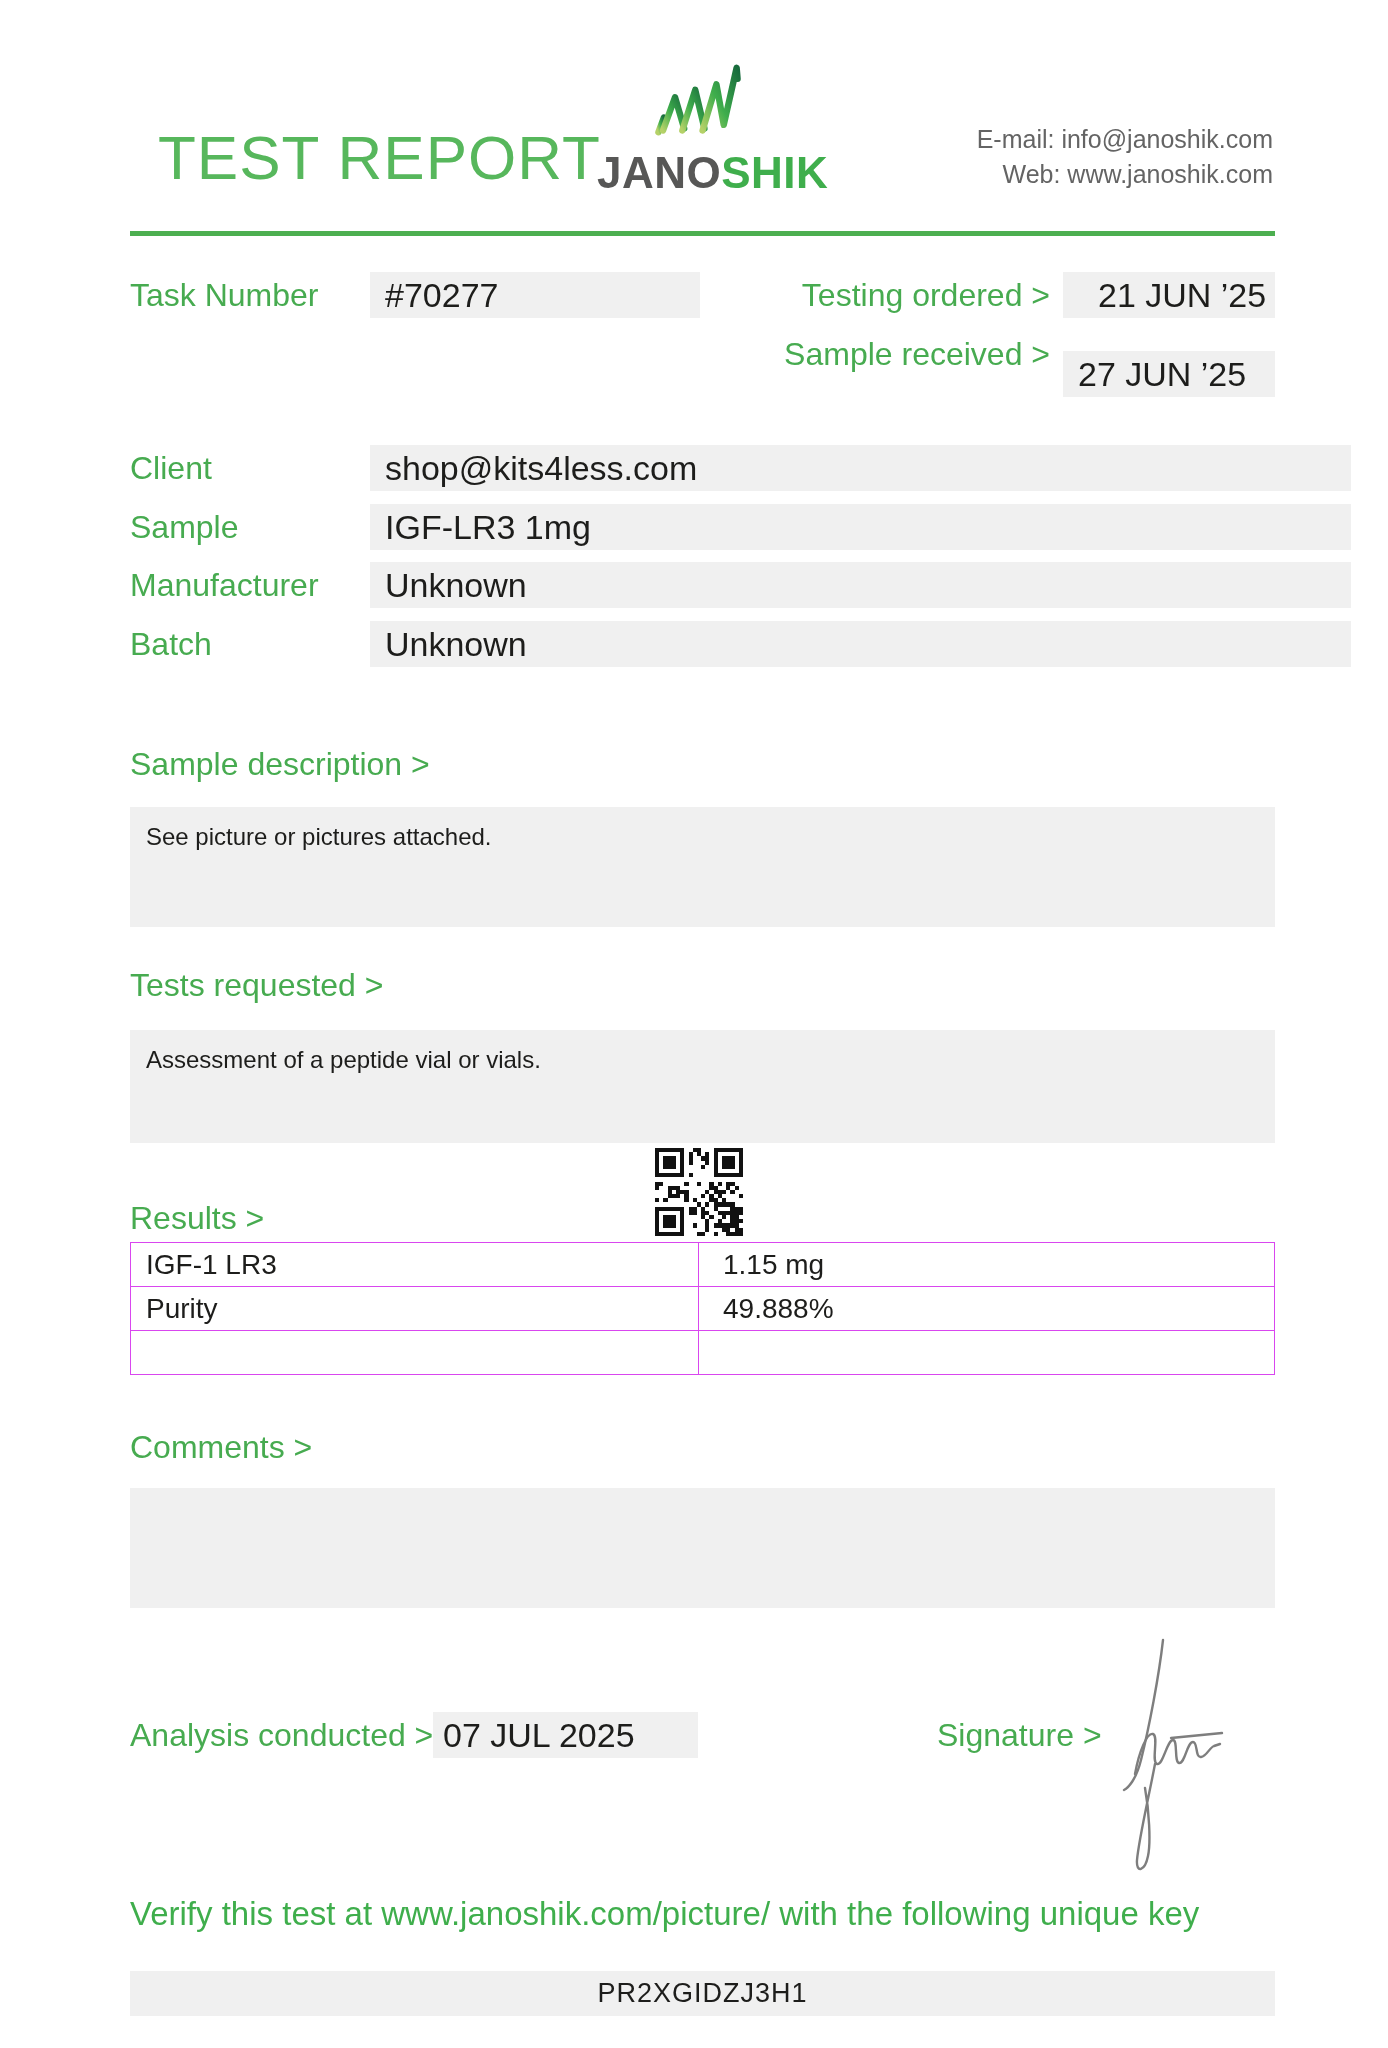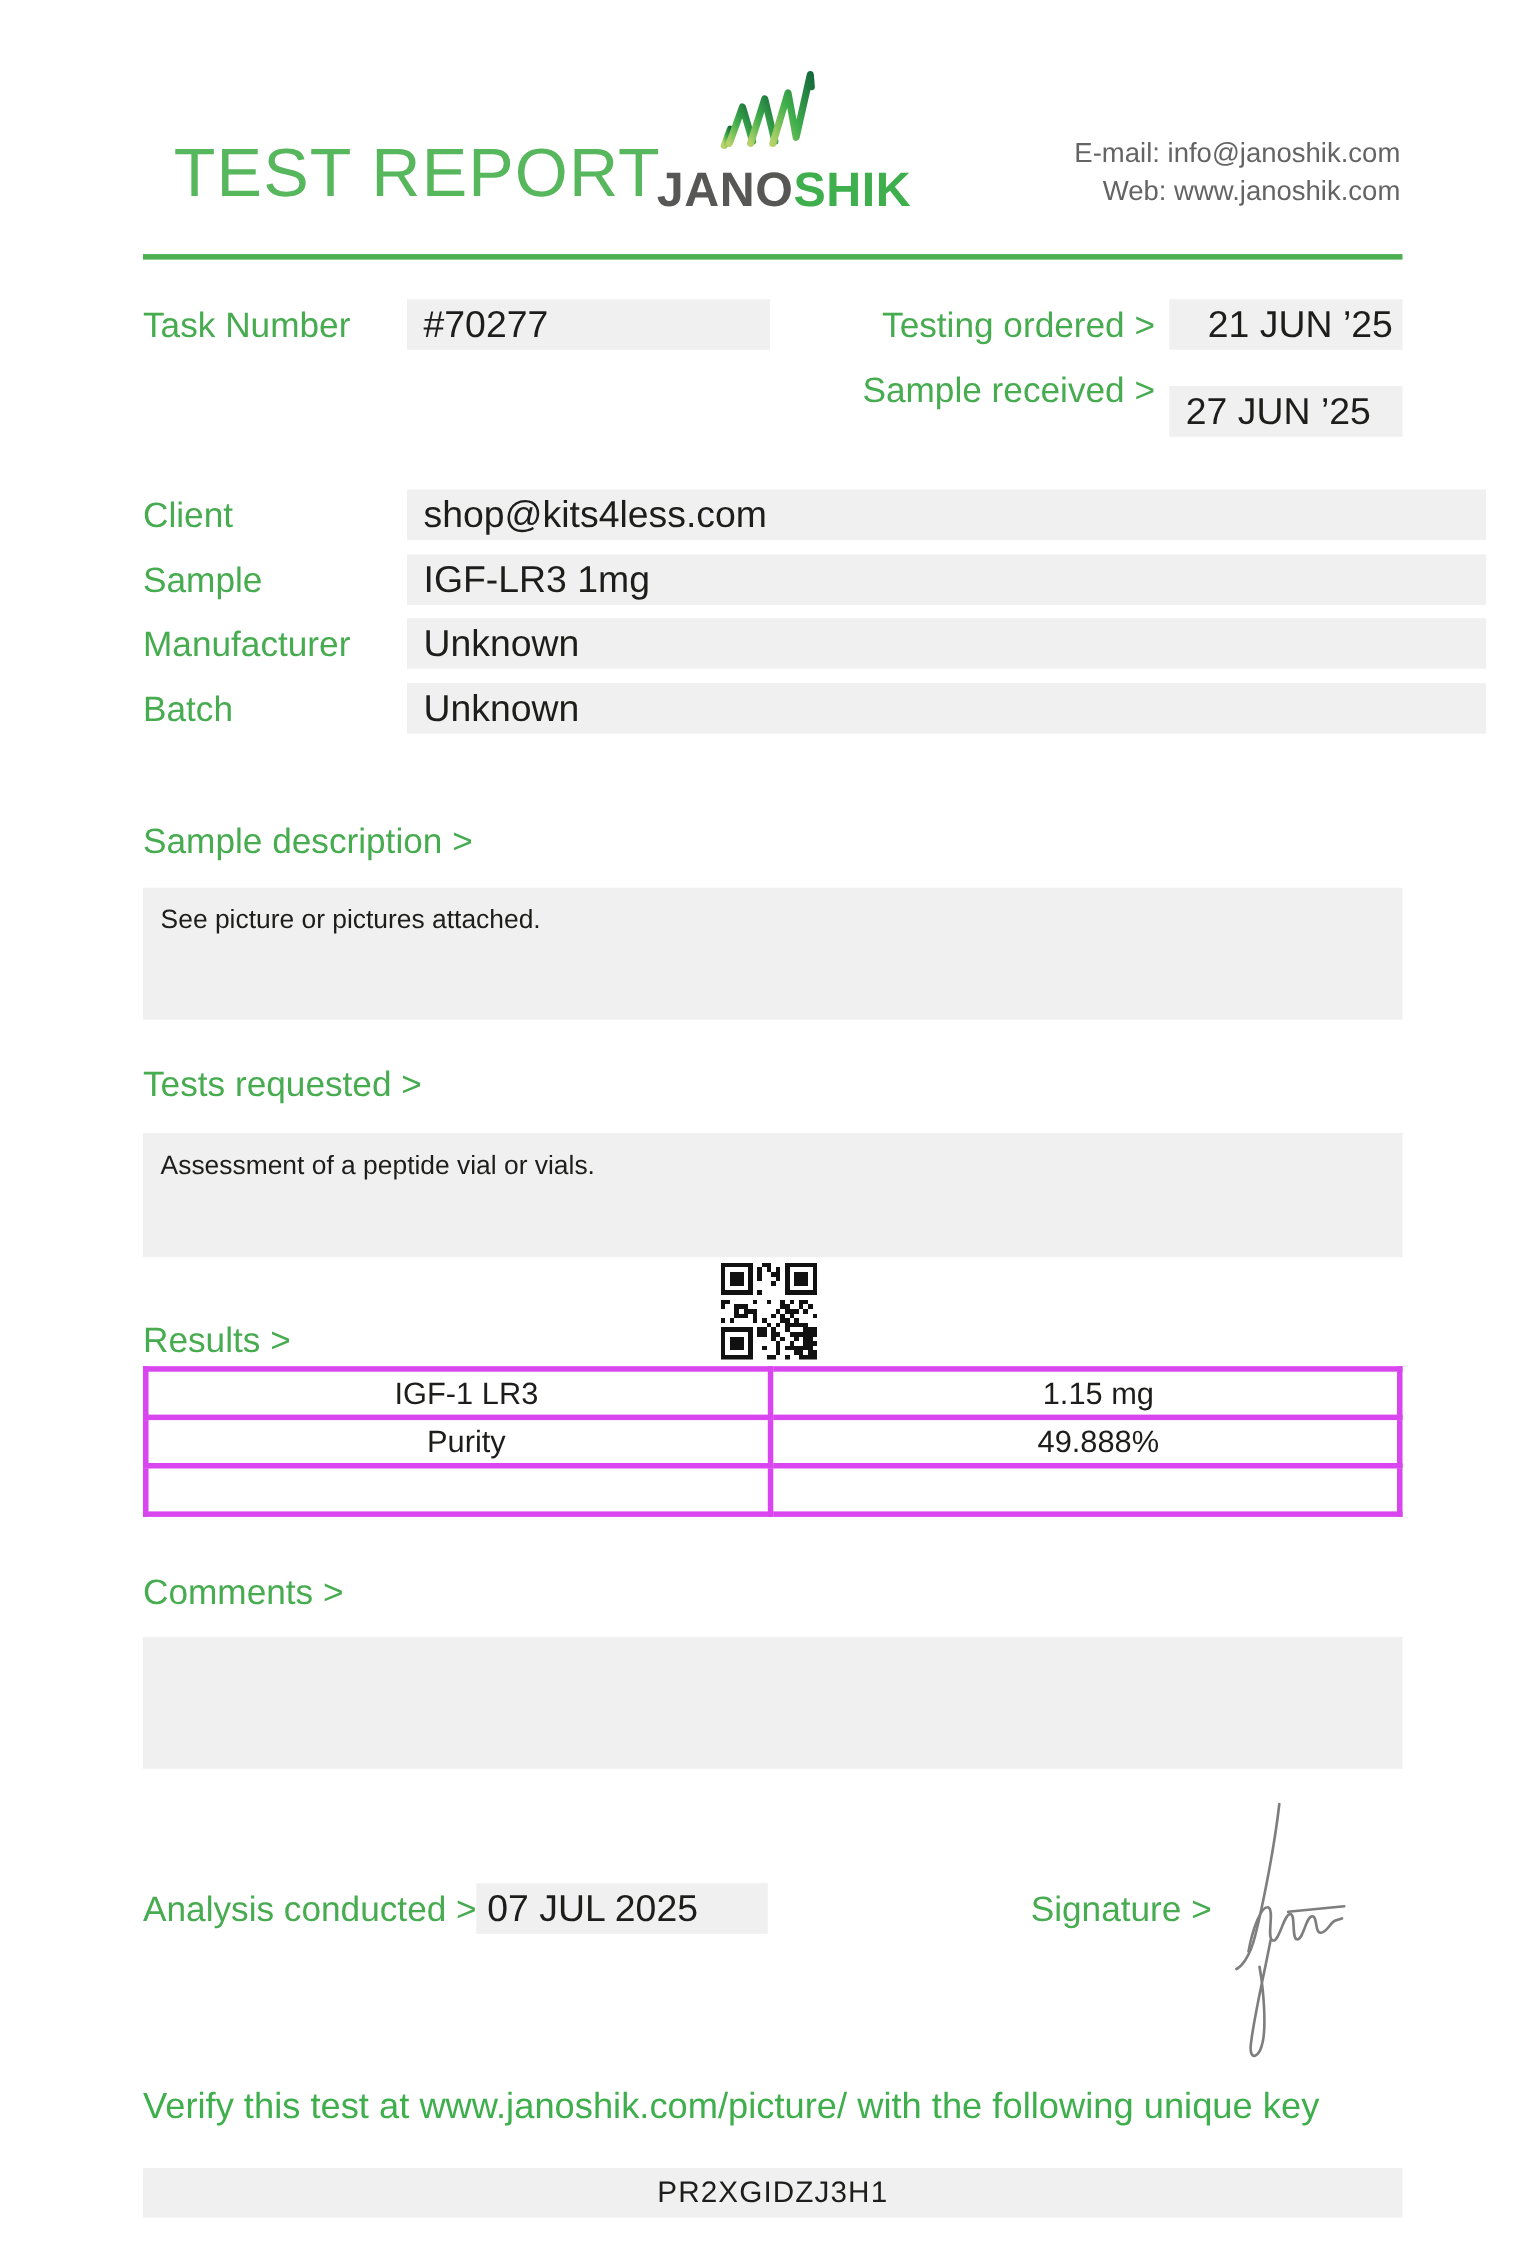--- a/index.html
+++ b/index.html
@@ -40,22 +40,22 @@
   .f-box { left:370px; width:981px; }
 
   
   .sec-h { font-size:32px; line-height:46px; }
   .body-box { left:130px; width:1145px; background:#f0f0f0; padding:14px 16px; }
   .body-text { font-size:24px; color:#1d1d1b; line-height:32px; }
 
   
   .results-table { left:130px; top:1242px; width:1145px; border-collapse:collapse; table-layout:fixed; }
   .results-table td {
-    border:5px solid #d946ef; height:44px; font-size:28px; color:#1d1d1b;
-    padding:0 0 0 15px; vertical-align:middle; background:#fff; white-space:nowrap;text-align:center;
+    border:1px solid #d946ef; height:44px; font-size:28px; color:#1d1d1b;
+    padding:0 0 0 15px; vertical-align:middle; background:#fff; white-space:nowrap;
   }
   .results-table td.c2 { padding-left:24px; }
 
   
   .verify { left:130px; top:1895px; width:1160px; font-size:33px; color:#3fae4c; white-space:nowrap; }
   .key-box { left:130px; top:1971px; width:1145px; height:45px; text-align:center; }
   .key-text { font-size:27px; color:#1d1d1b; line-height:45px; letter-spacing:1px; }
 
   svg { display:block; }
 </style>

